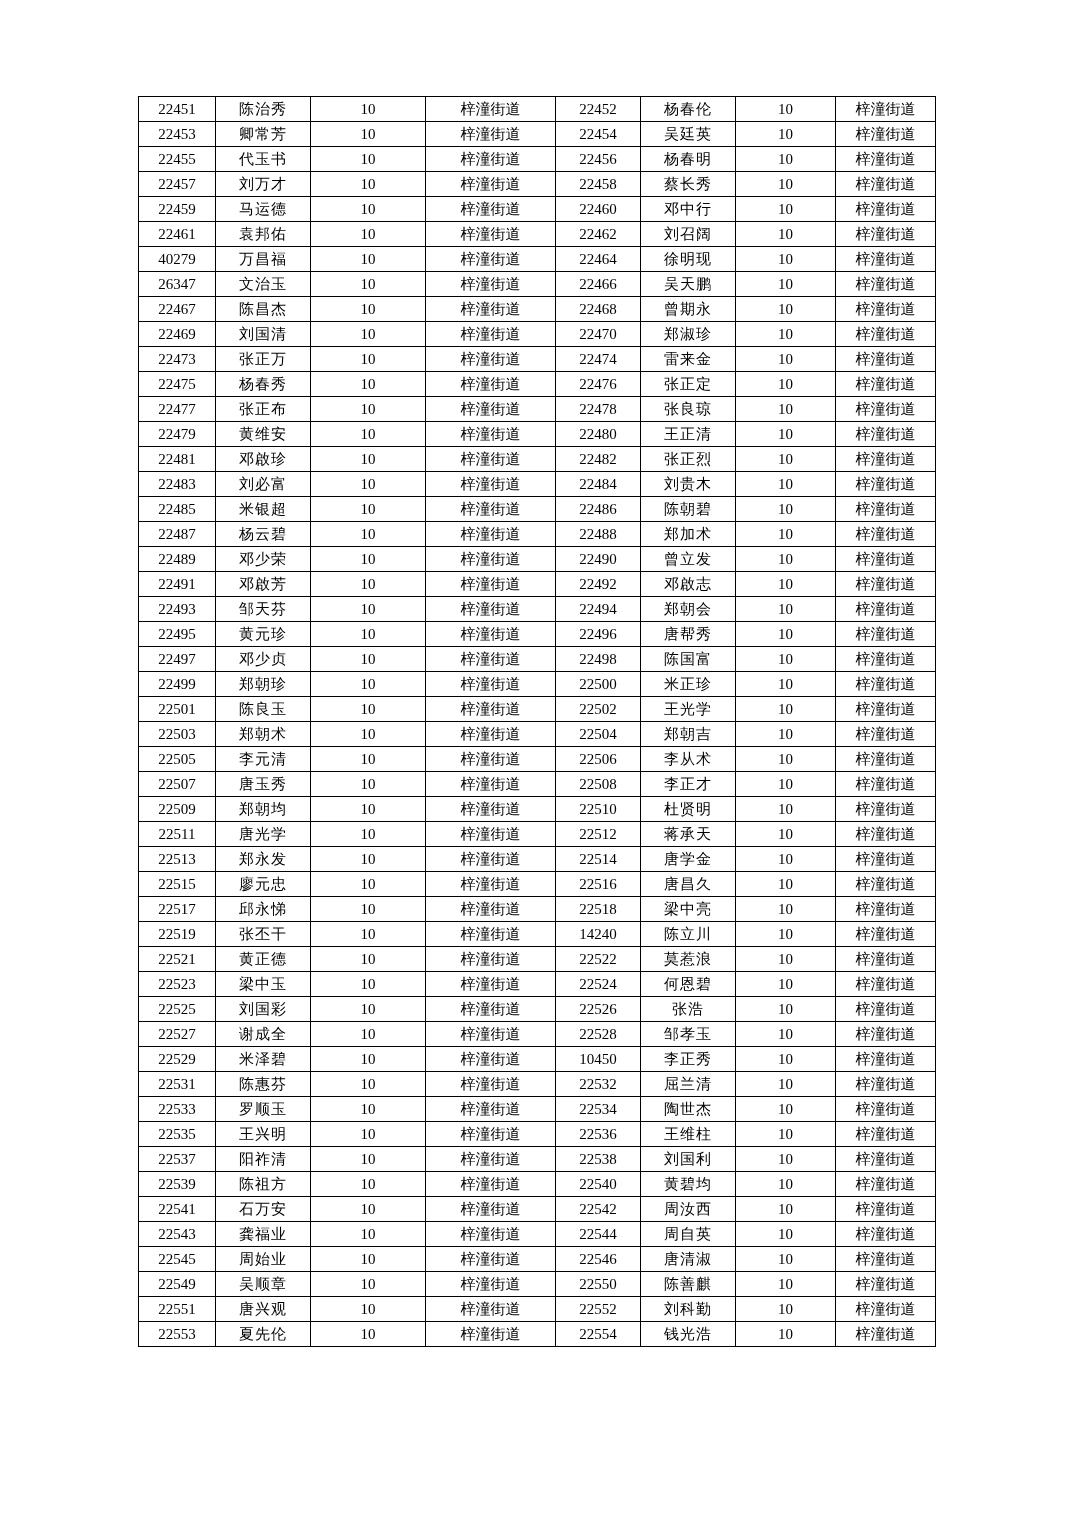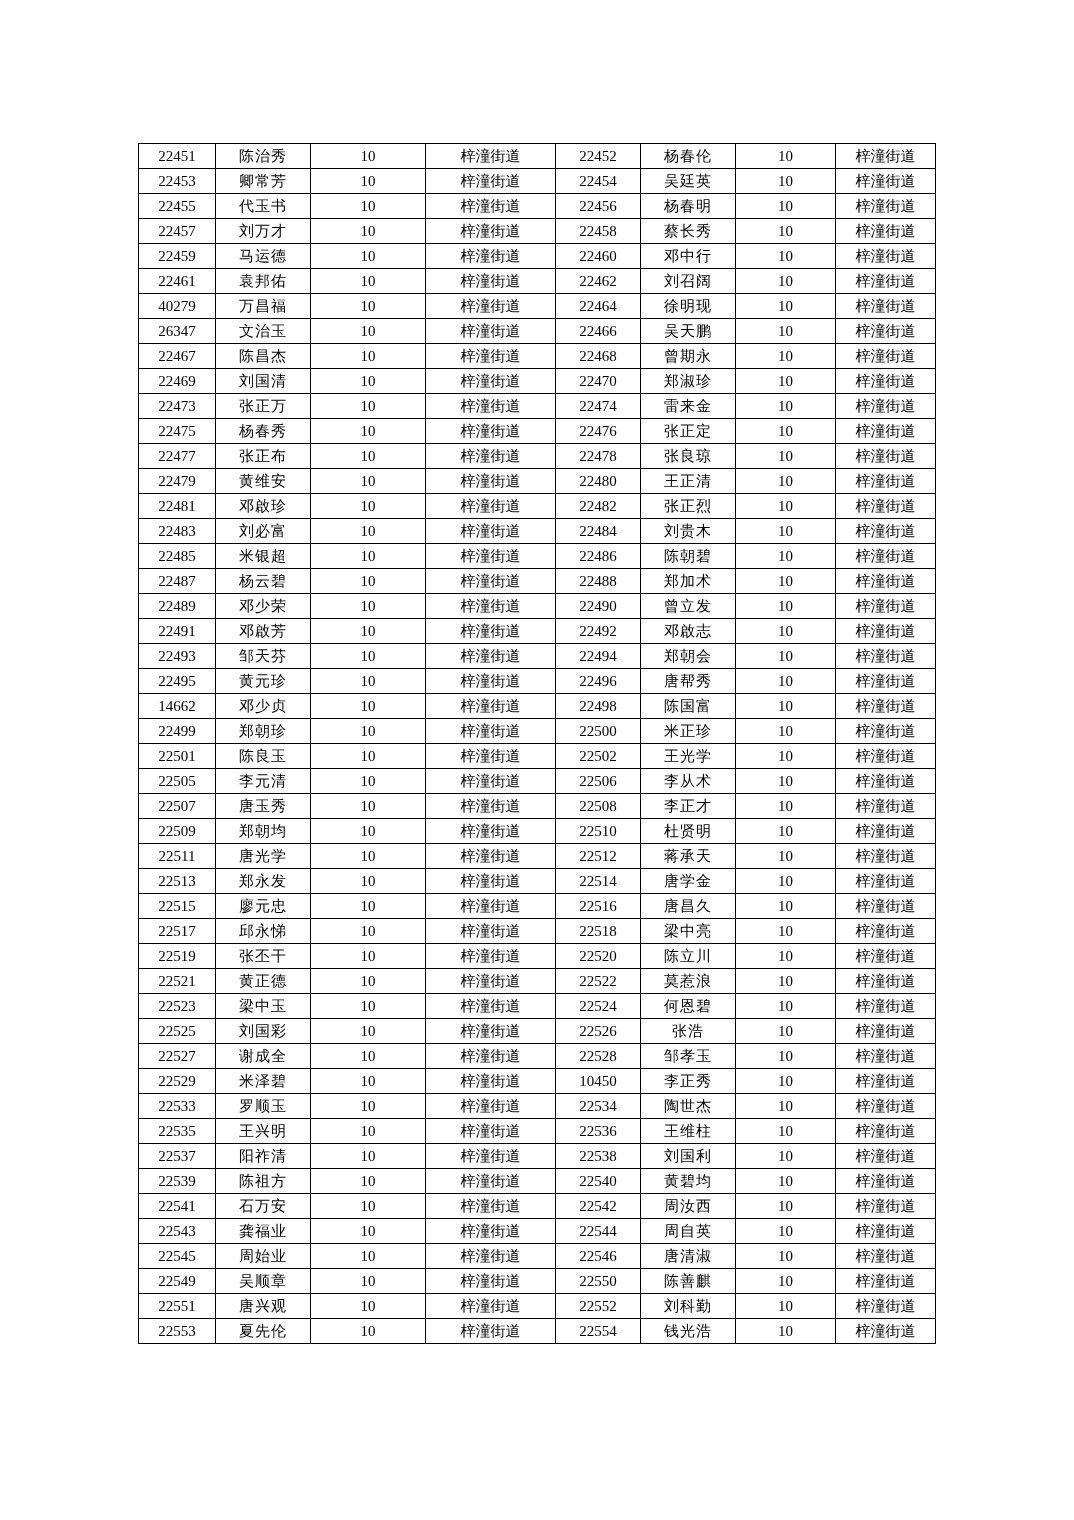--- a/index.html
+++ b/index.html
@@ -19,21 +19,20 @@
     left: 0;
     top: 0;
     width: 1074px;
     height: 1520px;
     background: #ffffff;
   }
   .table-wrap {
     position: absolute;
     left: 138px;
     top: 96px;
-    margin-top: 47px;
   }
   table.roster {
     border-collapse: collapse;
     table-layout: fixed;
     width: 797px;
   }
   table.roster td {
     border: 1px solid #000000;
     text-align: center;
     vertical-align: middle;
@@ -279,21 +278,21 @@
             <td>22495</td>
             <td class="name-cell">黄元珍</td>
             <td>10</td>
             <td>梓潼街道</td>
             <td>22496</td>
             <td class="name-cell">唐帮秀</td>
             <td>10</td>
             <td>梓潼街道</td>
           </tr>
           <tr>
-            <td>14662</td>
+            <td>22497</td>
             <td class="name-cell">邓少贞</td>
             <td>10</td>
             <td>梓潼街道</td>
             <td>22498</td>
             <td class="name-cell">陈国富</td>
             <td>10</td>
             <td>梓潼街道</td>
           </tr>
           <tr>
             <td>22499</td>
@@ -309,20 +308,30 @@
             <td>22501</td>
             <td class="name-cell">陈良玉</td>
             <td>10</td>
             <td>梓潼街道</td>
             <td>22502</td>
             <td class="name-cell">王光学</td>
             <td>10</td>
             <td>梓潼街道</td>
           </tr>
           <tr>
+            <td>22503</td>
+            <td class="name-cell">郑朝术</td>
+            <td>10</td>
+            <td>梓潼街道</td>
+            <td>22504</td>
+            <td class="name-cell">郑朝吉</td>
+            <td>10</td>
+            <td>梓潼街道</td>
+          </tr>
+          <tr>
             <td>22505</td>
             <td class="name-cell">李元清</td>
             <td>10</td>
             <td>梓潼街道</td>
             <td>22506</td>
             <td class="name-cell">李从术</td>
             <td>10</td>
             <td>梓潼街道</td>
           </tr>
           <tr>
@@ -383,21 +392,21 @@
             <td>22518</td>
             <td class="name-cell">梁中亮</td>
             <td>10</td>
             <td>梓潼街道</td>
           </tr>
           <tr>
             <td>22519</td>
             <td class="name-cell">张丕干</td>
             <td>10</td>
             <td>梓潼街道</td>
-            <td>22520</td>
+            <td>14240</td>
             <td class="name-cell">陈立川</td>
             <td>10</td>
             <td>梓潼街道</td>
           </tr>
           <tr>
             <td>22521</td>
             <td class="name-cell">黄正德</td>
             <td>10</td>
             <td>梓潼街道</td>
             <td>22522</td>
@@ -435,20 +444,30 @@
             <td>10</td>
             <td>梓潼街道</td>
           </tr>
           <tr>
             <td>22529</td>
             <td class="name-cell">米泽碧</td>
             <td>10</td>
             <td>梓潼街道</td>
             <td>10450</td>
             <td class="name-cell">李正秀</td>
+            <td>10</td>
+            <td>梓潼街道</td>
+          </tr>
+          <tr>
+            <td>22531</td>
+            <td class="name-cell">陈惠芬</td>
+            <td>10</td>
+            <td>梓潼街道</td>
+            <td>22532</td>
+            <td class="name-cell">屈兰清</td>
             <td>10</td>
             <td>梓潼街道</td>
           </tr>
           <tr>
             <td>22533</td>
             <td class="name-cell">罗顺玉</td>
             <td>10</td>
             <td>梓潼街道</td>
             <td>22534</td>
             <td class="name-cell">陶世杰</td>

